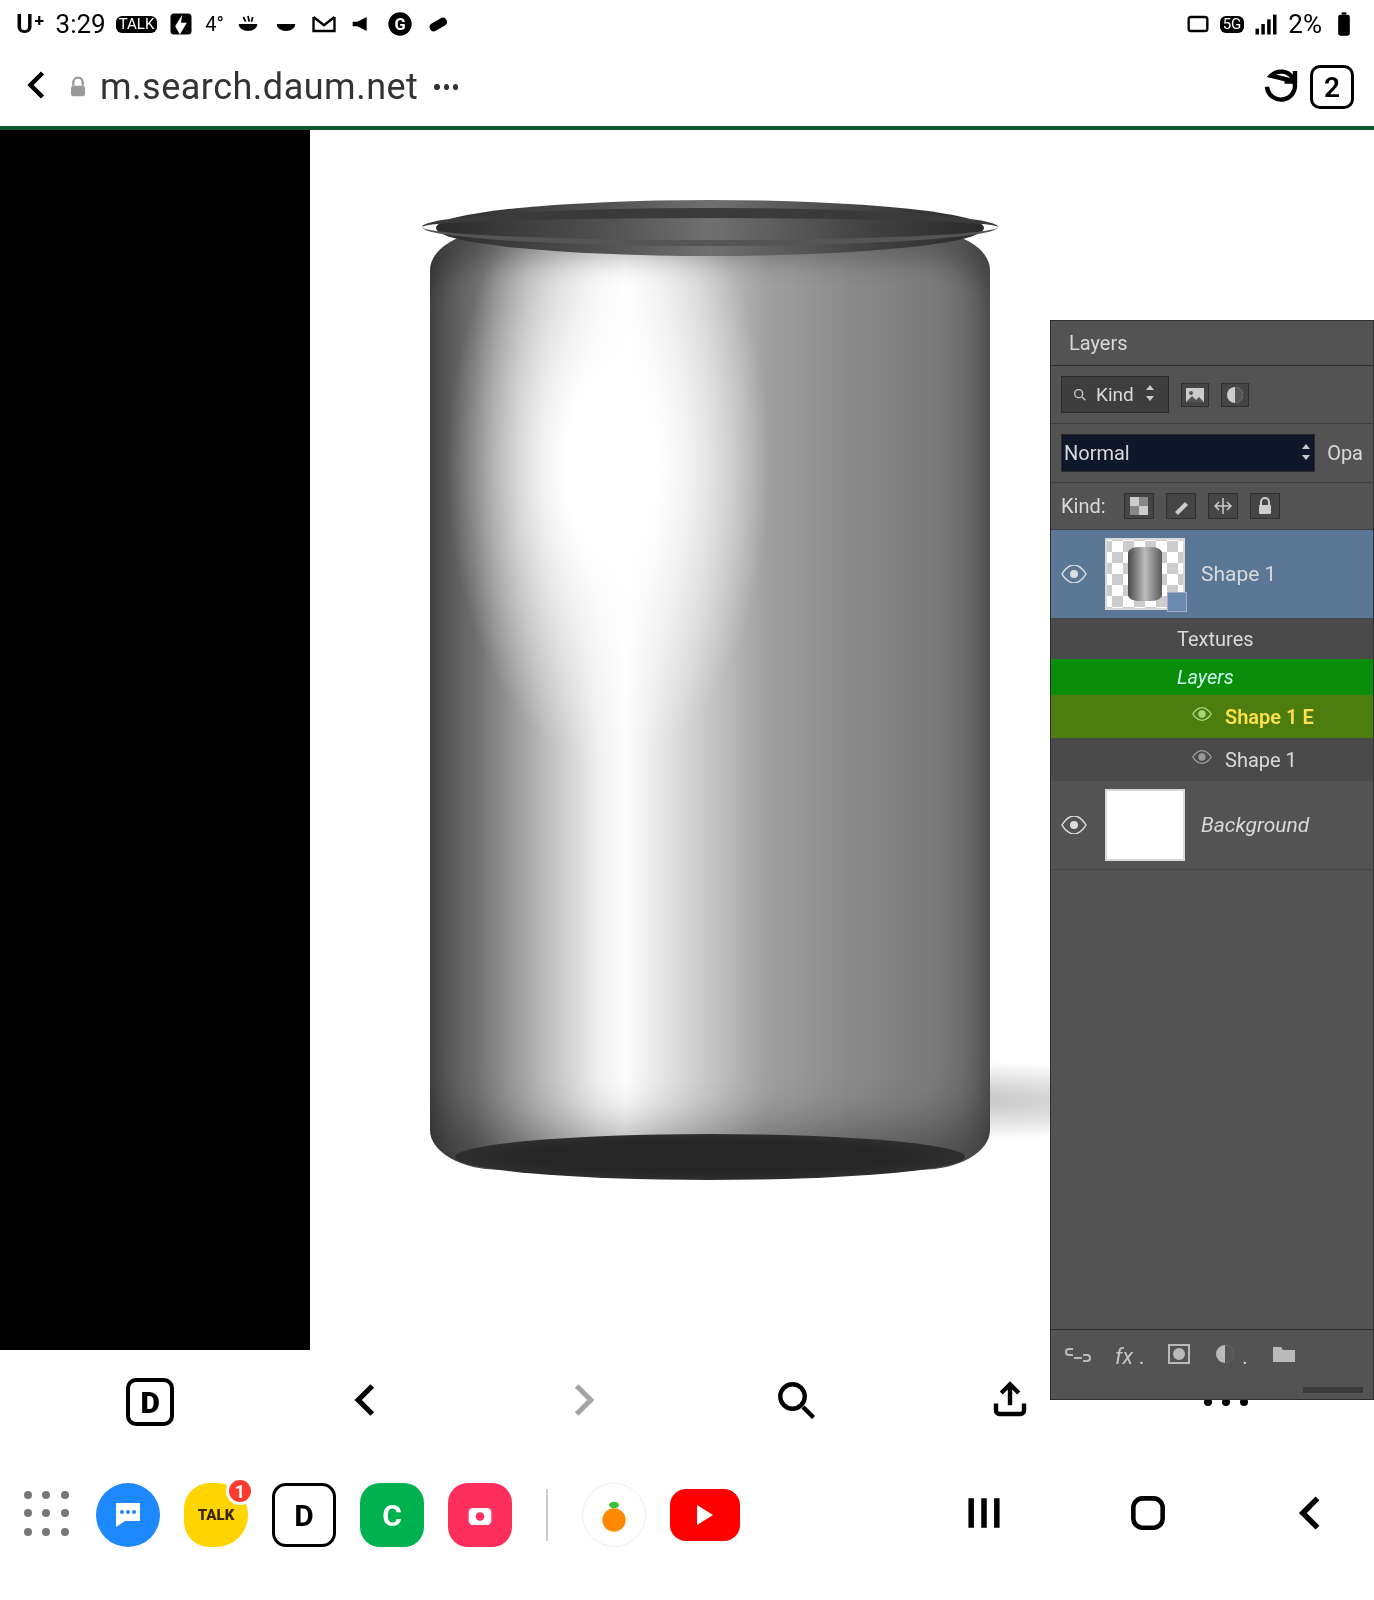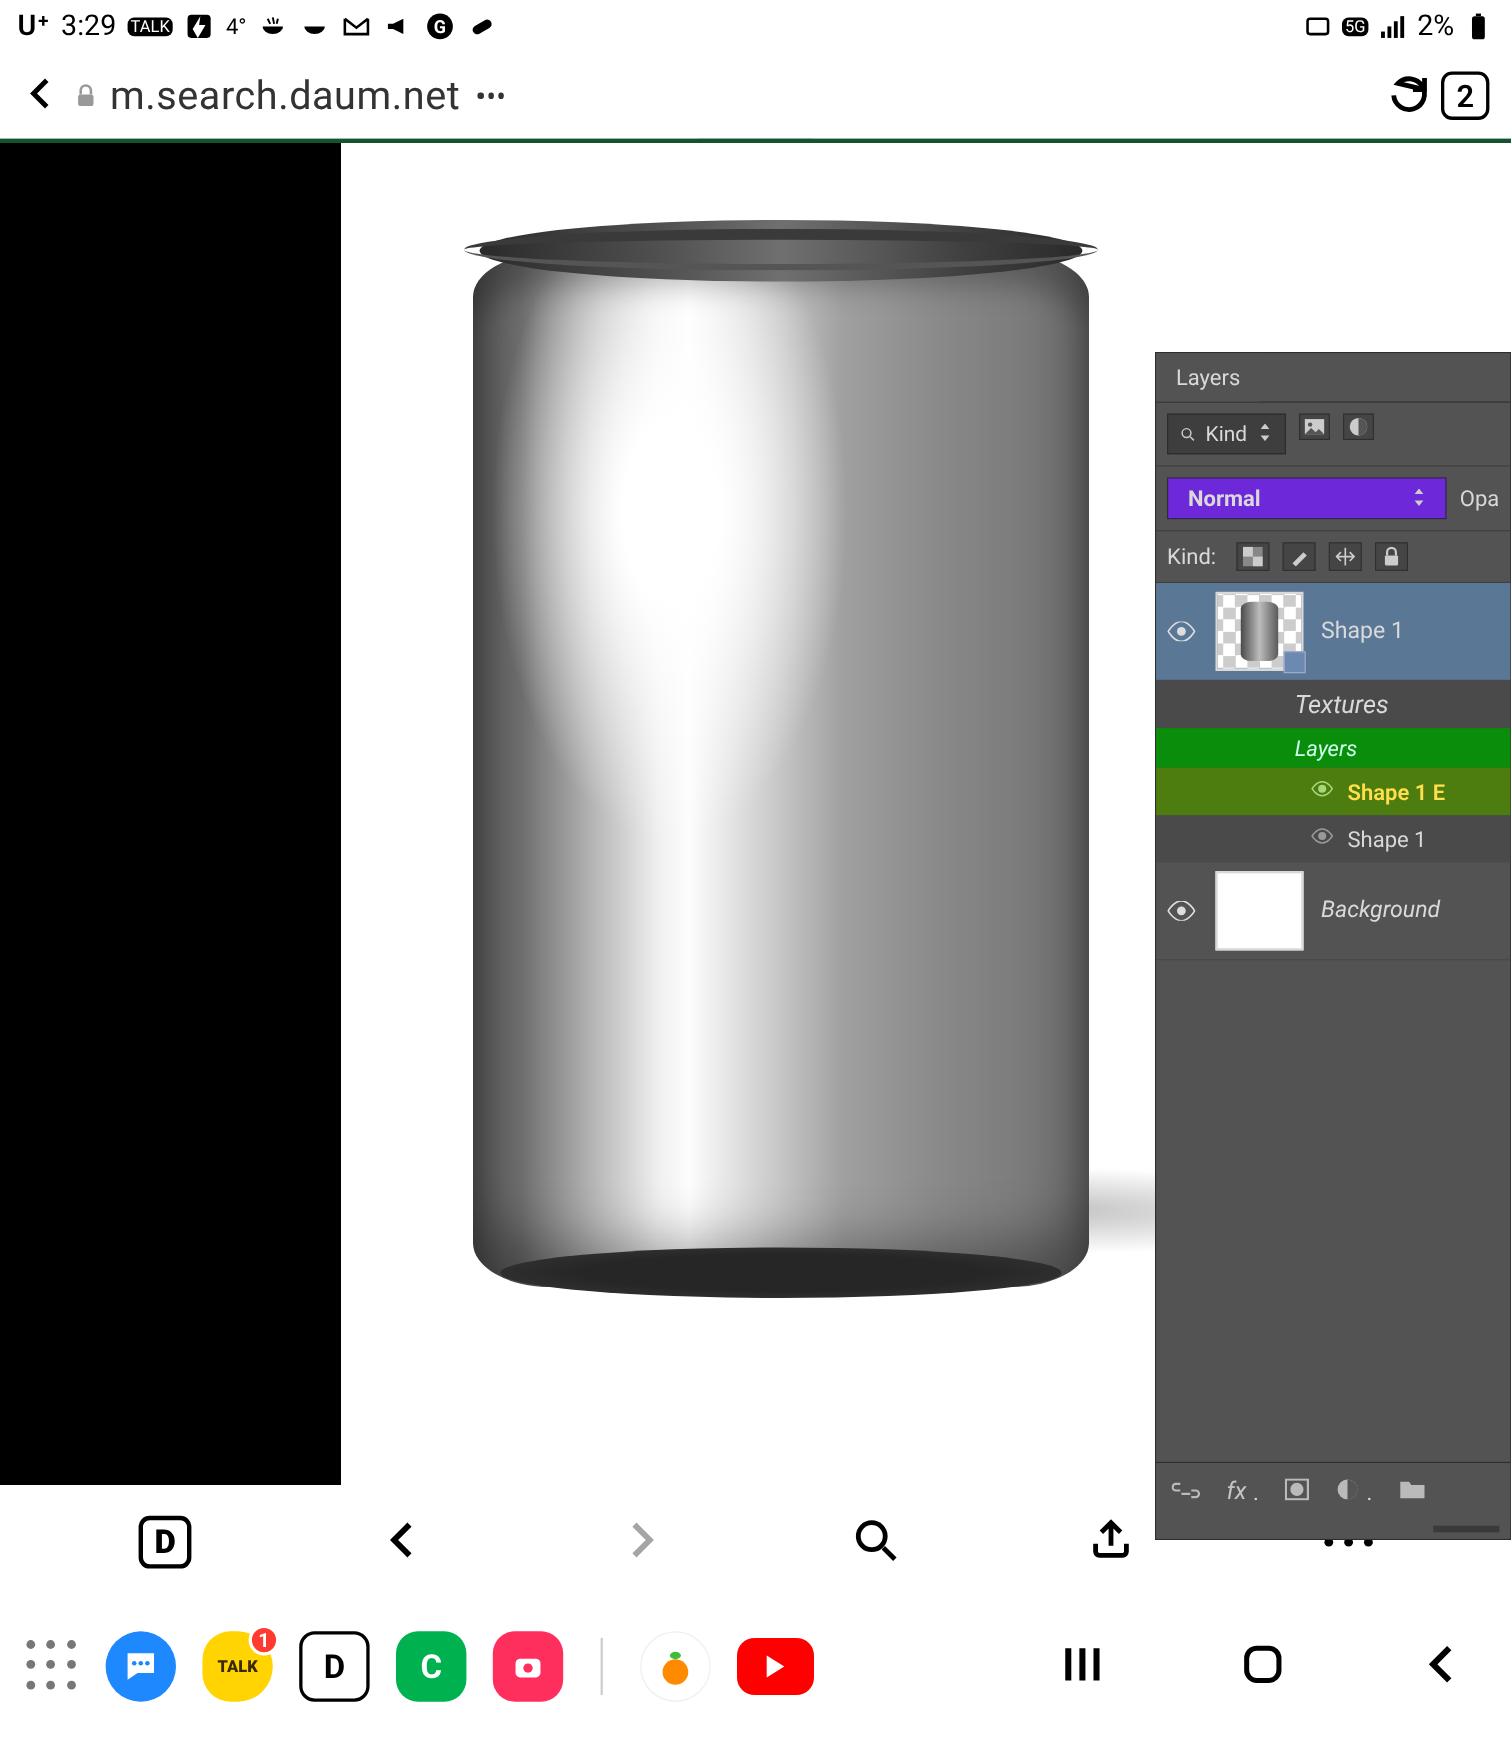--- a/index.html
+++ b/index.html
@@ -39,37 +39,37 @@
   box-shadow: inset 0 -40px 50px rgba(0,0,0,0.35), inset 0 30px 25px rgba(0,0,0,0.25);
 }
 .can-top { position: absolute; left: 6px; top: 0; width: 548px; height: 56px; background: linear-gradient(90deg, #2a2a2a 0%, #505050 30%, #707070 50%, #404040 80%, #2a2a2a 100%); border-radius: 50% / 50%; }
 .can-top-lip { position: absolute; left: -8px; top: 8px; width: 576px; height: 38px; border-radius: 50%; border-top: 10px solid #3a3a3a; border-bottom: 6px solid #555; }
 .can-bottom { position: absolute; left: 25px; bottom: 0; width: 510px; height: 46px; background: radial-gradient(ellipse, #262626 50%, #3a3a3a 100%); border-radius: 50%; }
 
 
 .layers-panel { position: absolute; right: 0; top: 190px; width: 324px; height: 1080px; background: #535353; color: #d9d9d9; font-size: 20px; border: 1px solid #2e2e2e; }
 .lp-tabs { display: flex; border-bottom: 1px solid #2e2e2e; }
 .lp-tab { padding: 10px 18px; background: #535353; color: #d9d9d9; }
-.lp-filter-row { display: flex; gap: 12px; padding: 10px 10px; border-bottom: 1px solid #3e3e3e; }
+.lp-filter-row { display: flex; align-items: center; gap: 12px; padding: 10px 10px; border-bottom: 1px solid #3e3e3e; }
 .lp-filter { background: #3e3e3e; border: 1px solid #2b2b2b; padding: 6px 10px; display: flex; align-items: center; gap: 8px; font-size: 19px; }
 .lp-filter svg { width: 16px; height: 16px; }
 .lp-blend-row, .lp-lock-row { display: flex; align-items: center; gap: 12px; padding: 10px 10px; border-bottom: 1px solid #3e3e3e; }
-.lp-blend { flex: 1; background: #6d28d9; border: 1px solid #2b2b2b; padding: 6px 18px; display: flex; align-items: center; justify-content: space-between; font-weight: bold; }
+.lp-blend { flex: 1; background: #0f172a; border: 1px solid #2b2b2b; padding: 6px 2px; display: flex; align-items: center; justify-content: space-between; }
 .lp-lock-label { margin-right: 6px; }
 .lock-btn { width: 30px; height: 26px; display: flex; align-items: center; justify-content: center; background: #454545; border: 1px solid #2f2f2f; }
 .layer-row { display: flex; align-items: center; padding: 8px 8px; gap: 16px; border-bottom: 1px solid #474747; }
 .layer-row.sel { background: #5a7896; }
 .eye { width: 30px; display: flex; justify-content: center; }
 .thumb { width: 80px; height: 72px; background: repeating-conic-gradient(#ccc 0% 25%, #fff 0% 50%) 50% / 22px 22px; border: 2px solid #d9d9d9; position: relative; display:flex; align-items:center; justify-content:center; }
 .thumb.white { background: #fff; }
 .thumb .mini-can { width: 34px; height: 54px; background: linear-gradient(90deg,#4a4a4a,#bcbcbc,#5a5a5a); border-radius: 10px/6px; }
 .thumb .cube { position: absolute; right: -4px; bottom: -4px; width: 20px; height: 20px; background: #6b8ab0; border: 1px solid #aac; }
 .layer-name { font-size: 21px; }
 .sublayers { background: #4a4a4a; }
-.sub-header { padding: 8px 4px 8px 126px; font-size: 23px; font-style: italic; }
+.sub-header { padding: 8px 4px 8px 126px; font-size: 20px; }
 .sub-green { background: #0a8d0a; padding: 6px 0 6px 126px; font-style: italic; color: #cfe; }
 .sub-row { padding: 8px 0 8px 140px; display: flex; align-items: center; gap: 12px; }
 .sub-row.green { background: #4d7c0f; color: #ffdf4a; font-weight: 600; }
 .eye-sm svg { width: 22px; height: 22px; opacity: 0.7; }
 .lp-bottom { position: absolute; bottom: 16px; left: 0; right: 0; height: 54px; border-top: 1px solid #2e2e2e; display: flex; align-items: center; justify-content: flex-start; gap: 24px; padding: 0 14px; background: #535353; }
 .lp-bottom .ic { opacity: 0.85; }
 .fx-label { font-style: italic; font-size: 22px; }
 
 
 .browser-footer { height: 104px; display: flex; align-items: center; justify-content: space-around; padding: 0 40px; }

